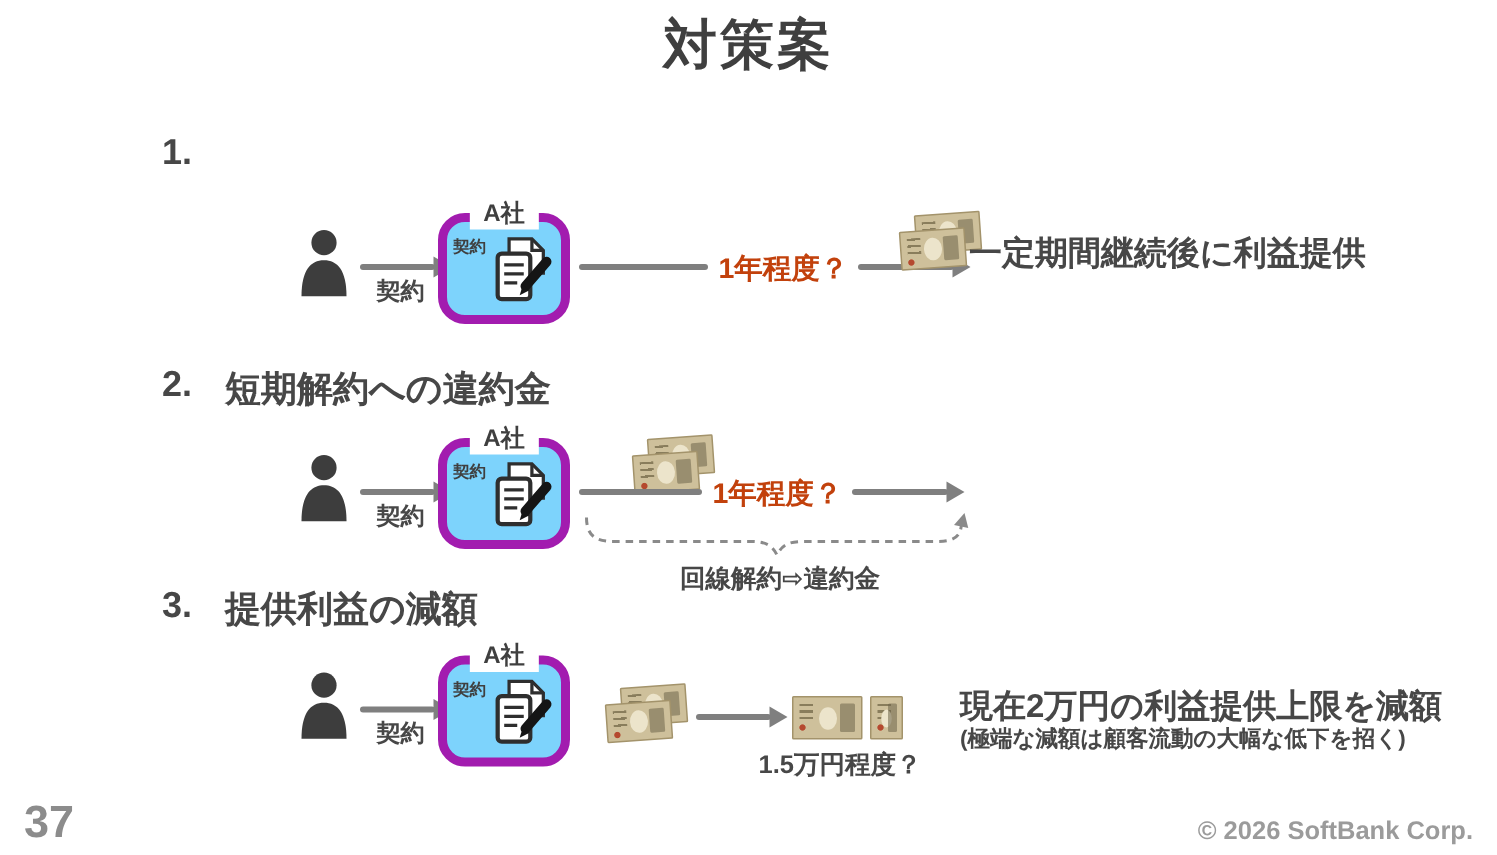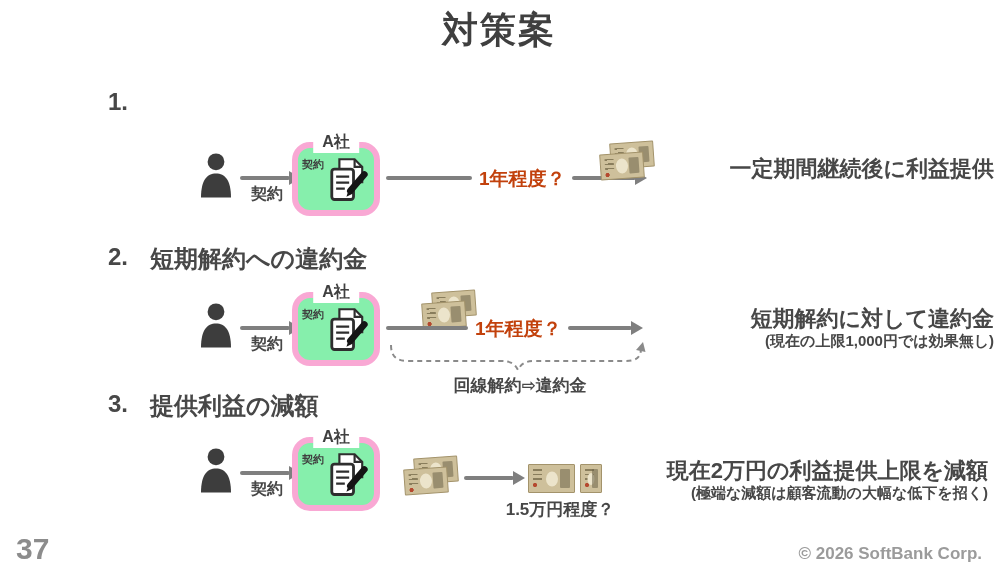--- a/index.html
+++ b/index.html
@@ -19,21 +19,21 @@
   
   .hline{position:absolute;height:4px;background:#7f7f7f;border-radius:2px;}
   .harrow{position:absolute;height:4px;background:#7f7f7f;border-radius:2px;}
   .harrow::after{content:'';position:absolute;right:-11px;top:50%;transform:translateY(-50%);
     border-left:12px solid #7f7f7f;border-top:7px solid transparent;border-bottom:7px solid transparent;}
 
   .small-label{position:absolute;font-size:16px;font-weight:bold;color:#474747;text-align:center;}
   .duration-label{position:absolute;font-size:19px;font-weight:bold;color:#c2410c;white-space:nowrap;}
 
   
-  .abox{position:absolute;width:76px;height:62px;border:6px solid #f9a8d4;border-radius:18px;background:#86efac;}
+  .abox{position:absolute;width:76px;height:62px;border:6px solid #a21caf;border-radius:18px;background:#7dd3fc;}
   .abox .abox-name{position:absolute;top:-16px;left:50%;transform:translateX(-50%);
     background:#fff;padding:0 9px;font-size:16px;font-weight:bold;color:#3f3f3f;white-space:nowrap;}
   .abox .doc-word{position:absolute;left:4px;top:9px;font-size:11px;font-weight:bold;color:#3f3f3f;}
   .abox svg{position:absolute;right:3px;top:8px;width:48px;height:50px;}
 
   
   .banknote{position:absolute;width:42px;height:24px;border:1px solid #a3936b;border-radius:1px;
     background-color:#cec09b;
     background-image:
       repeating-linear-gradient(to bottom, rgba(80,70,40,.55) 0 1.5px, transparent 1.5px 4.5px),
@@ -49,21 +49,21 @@
   .banknote.half::before{width:7px;height:12px;}
   .banknote.half::after{right:3px;width:6px;}
   .money-pair{position:absolute;width:54px;height:38px;}
   .money-pair .banknote:nth-child(1){left:10px;top:0;transform:rotate(-4deg);}
   .money-pair .banknote:nth-child(2){left:0;top:11px;transform:rotate(-4deg);}
 
   
   .brace{position:absolute;}
   .brace svg{display:block;}
 
-  .result{position:absolute;width:348px;text-align:right;color:#474747;}
+  .result{position:absolute;width:348px;text-align:left;color:#474747;}
   .result .result-title{font-size:22px;font-weight:bold;line-height:1.15;white-space:nowrap;}
   .result .result-note{font-size:15px;font-weight:bold;line-height:1.3;white-space:nowrap;}
 
   .page-number{position:absolute;left:16px;top:532px;font-size:30px;font-weight:bold;color:#8c8c8c;}
   .copyright{position:absolute;right:16px;top:544px;font-size:17px;font-weight:bold;color:#9b9b9b;}
 </style>
 </head>
 <body>
 
 <div id="slide">
@@ -144,24 +144,20 @@
   <div class="harrow" style="left:568px;top:326px;width:64px;"></div>
 
   <div class="brace" style="left:388px;top:342px;">
     <svg width="258" height="36" viewBox="0 0 258 36">
       <path d="M3 3 C3 15 9 19 21 19 L113 19 C123 19 127 22 130 28 C133 22 137 19 147 19 L237 19 C249 19 253 15 253 6" fill="none" stroke="#8a8a8a" stroke-width="2" stroke-dasharray="5 4"></path>
       <path d="M248 8 L255 0 L257.5 10 Z" fill="#8a8a8a"></path>
     </svg>
   </div>
   <div class="small-label" style="left:430px;top:374px;width:180px;font-size:17px;">回線解約⇨違約金</div>
 
-  <div class="result" style="left:646px;top:306px;">
-    <div class="result-title">短期解約に対して違約金</div>
-    <div class="result-note">(現在の上限1,000円では効果無し)</div>
-  </div>
 
   <div class="section-heading" style="left:108px;top:390px;">
     <span class="num">3.</span>
     <span>提供利益の減額</span>
   </div>
 
   <div class="person" style="left:198px;top:447px;">
     <svg viewBox="0 0 24 30">
         <circle cx="12" cy="6.2" r="5.6"></circle>
         <path d="M2 30 C2 18.5 6 14 12 14 C18 14 22 18.5 22 30 Z"></path>

